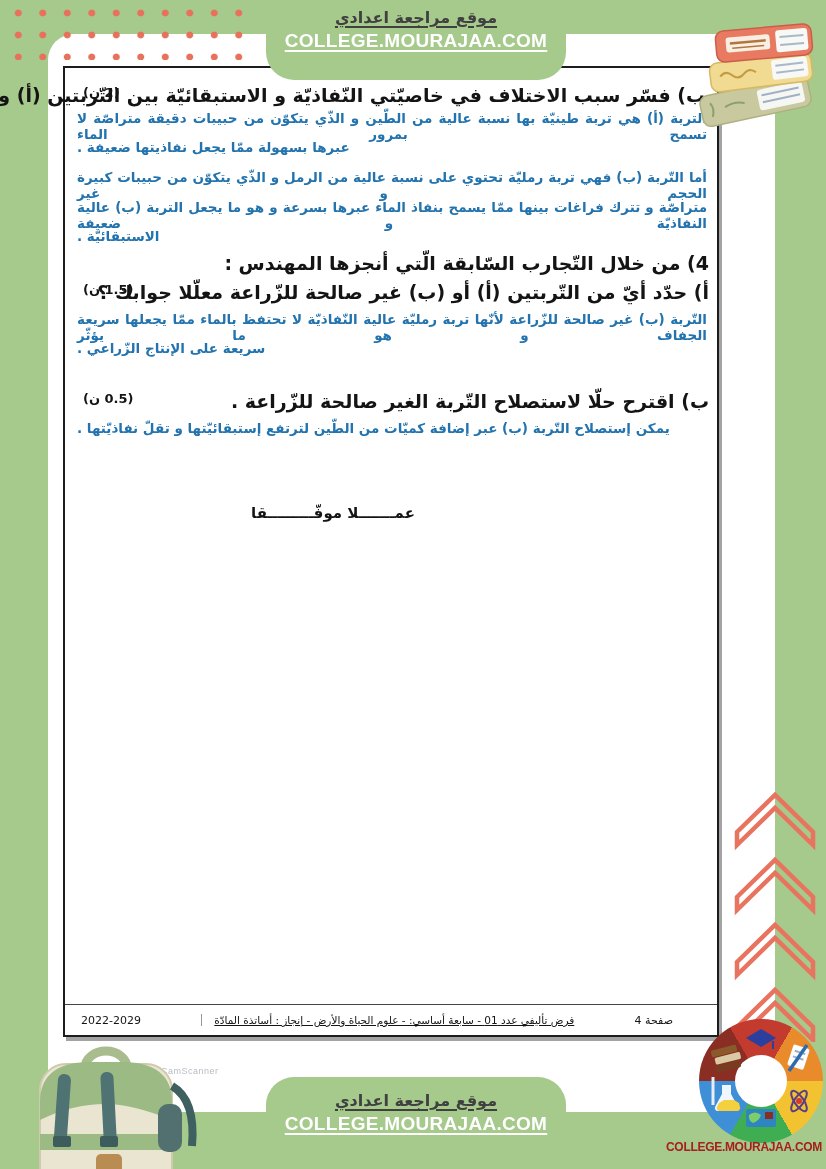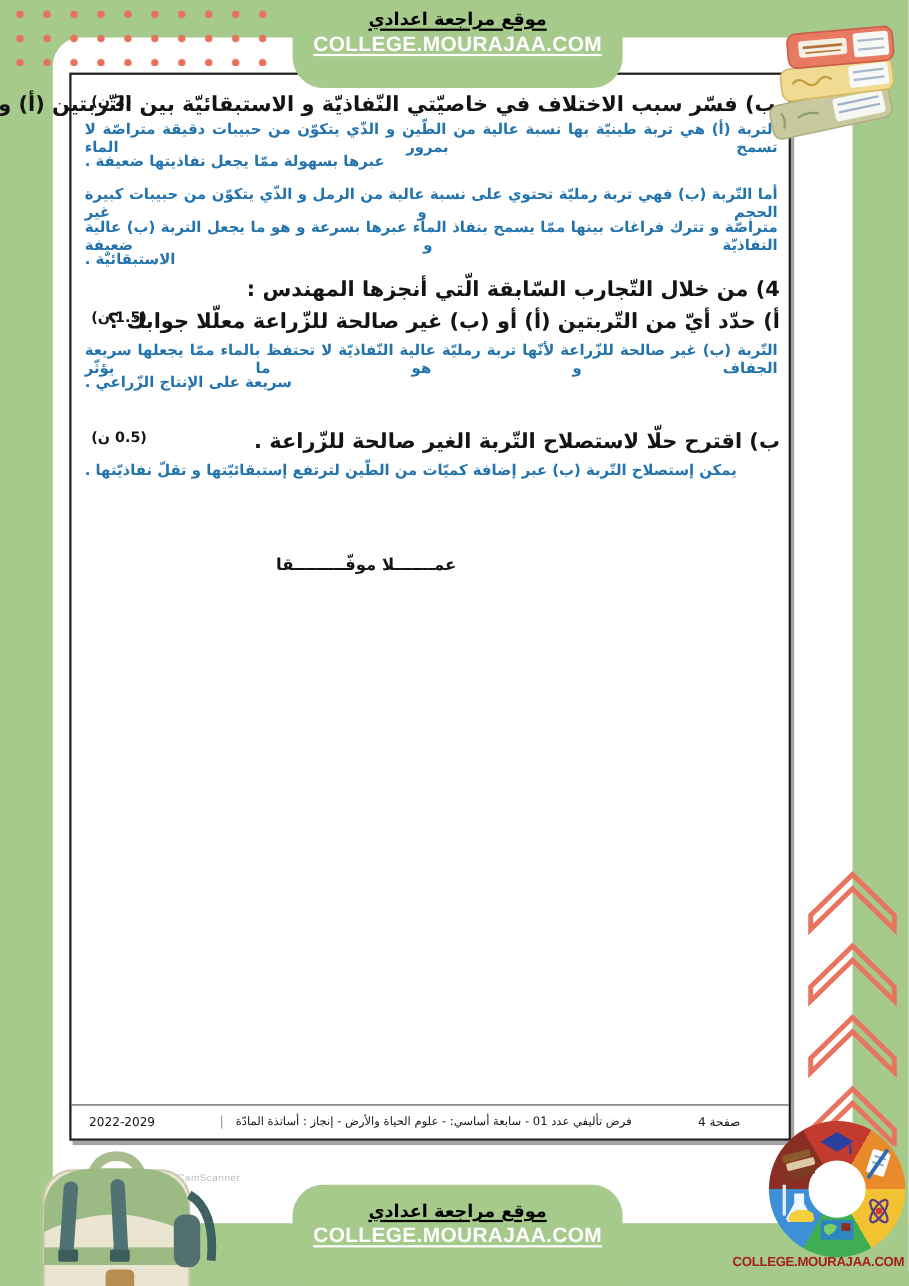--- a/index.html
+++ b/index.html
@@ -7,21 +7,21 @@
         background:#a6c98c;font-family:"DejaVu Sans",sans-serif;}
 
   
   .panel{position:absolute;left:48px;top:34px;width:727px;height:1079px;
          background:#ffffff;border-radius:26px;}
 
   
   .tab{position:absolute;left:266px;width:300px;background:#a6c98c;text-align:center;z-index:6;}
   .tab.top{top:0;height:80px;border-radius:0 0 28px 28px;padding-top:8px;box-sizing:border-box;}
   .tab.bottom{top:1077px;height:92px;border-radius:28px 28px 0 0;padding-top:14px;box-sizing:border-box;}
-  .site-ar{color:#000000;font-weight:bold;font-size:16px;text-decoration:underline;
+  .site-ar{color:#404040;font-weight:bold;font-size:16px;text-decoration:underline;
            text-underline-offset:3px;text-decoration-thickness:2px;direction:rtl;}
   .site-url{color:#fff;font-weight:bold;font-size:19px;letter-spacing:.3px;margin-top:3px;
             text-decoration:underline;text-underline-offset:3px;text-decoration-thickness:2px;
             font-family:"Liberation Sans",sans-serif;}
 
   .bottom-bar{position:absolute;left:0;right:0;bottom:0;height:57px;background:#a6c98c;z-index:4;}
 
   
   .dots{position:absolute;left:2px;top:0;width:248px;height:60px;z-index:5;
         background-image:radial-gradient(circle,#e8715c 3.1px,rgba(0,0,0,0) 3.8px);
@@ -34,21 +34,21 @@
   .q{position:absolute;right:12px;font-weight:bold;font-size:19px;white-space:nowrap;}
   .score{position:absolute;left:18px;font-weight:bold;font-size:13px;}
   .blue{position:absolute;right:10px;left:12px;color:#2273ae;font-weight:bold;
         font-size:13.5px;text-align:left;}
   .stretch{text-align:justify;text-align-last:justify;}
   .closing{position:absolute;top:436px;left:186px;font-weight:bold;font-size:15px;direction:rtl;}
 
   .doc-footer{position:absolute;left:0;right:0;bottom:0;height:31px;border-top:1.5px solid #444;
               display:flex;align-items:center;justify-content:space-between;direction:rtl;
               padding:0 44px 0 16px;font-size:11px;box-sizing:border-box;}
-  .f-info{font-size:10.5px;border-inline-end:1px solid #999;padding-inline-end:12px;}
+  .f-info{font-size:10.5px;border-inline-end:1px solid #999;padding-inline-end:12px;text-decoration:underline;}
   .f-year{unicode-bidi:isolate;}
 
   .watermark{position:absolute;left:98px;top:1066px;font-size:9px;color:#a6abb3;opacity:.8;
              z-index:5;font-family:"Liberation Sans",sans-serif;letter-spacing:.5px;}
 
   
   .books{position:absolute;right:2px;top:4px;width:130px;height:130px;z-index:7;}
   .chevrons{position:absolute;left:732px;top:786px;width:88px;height:256px;z-index:3;}
   .backpack{position:absolute;left:10px;top:1046px;width:205px;height:123px;z-index:8;}
 

